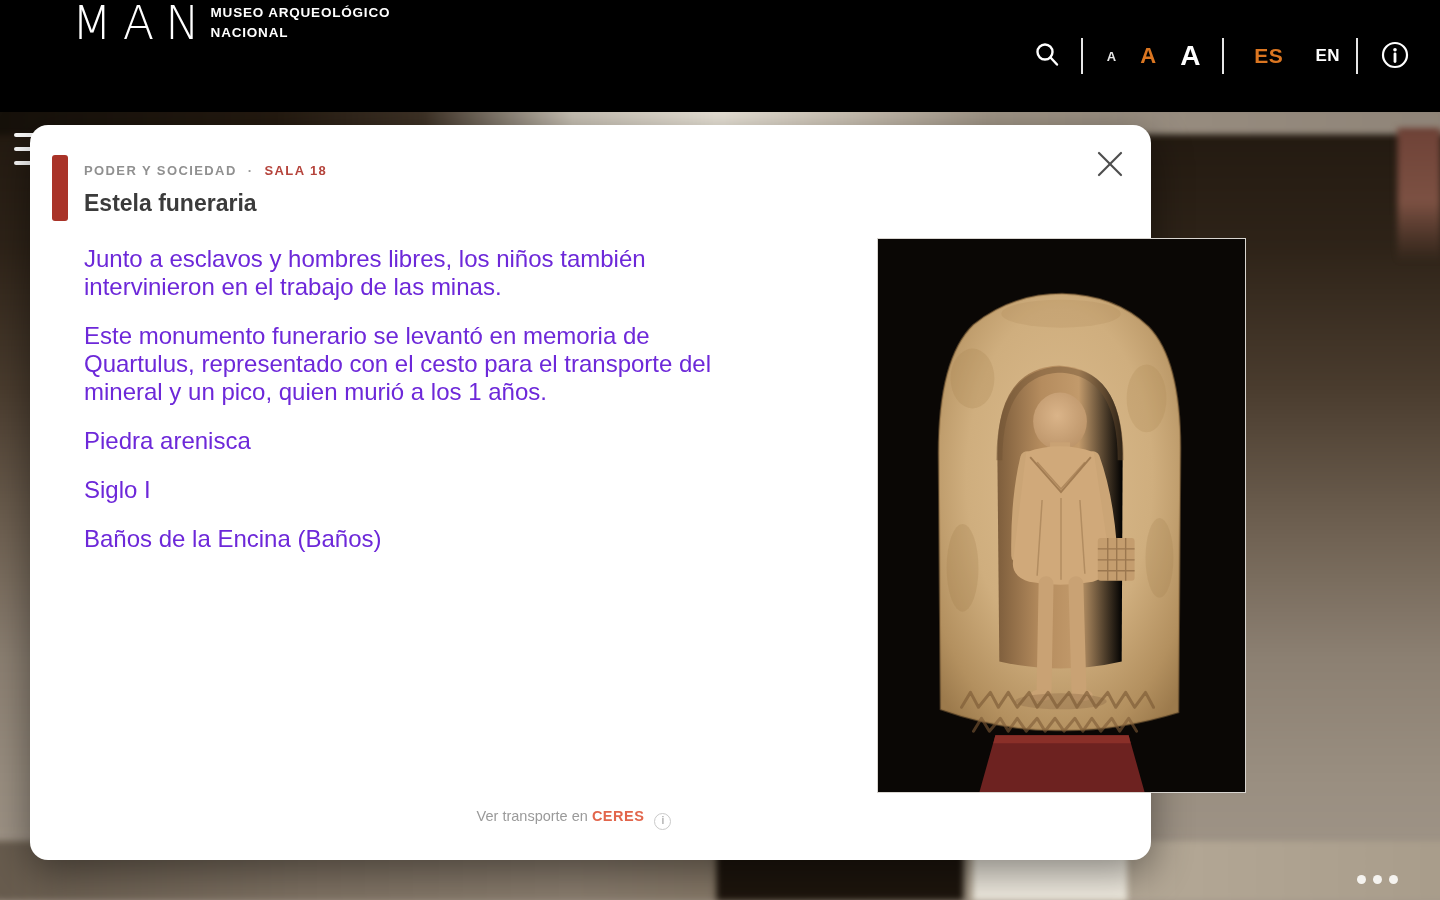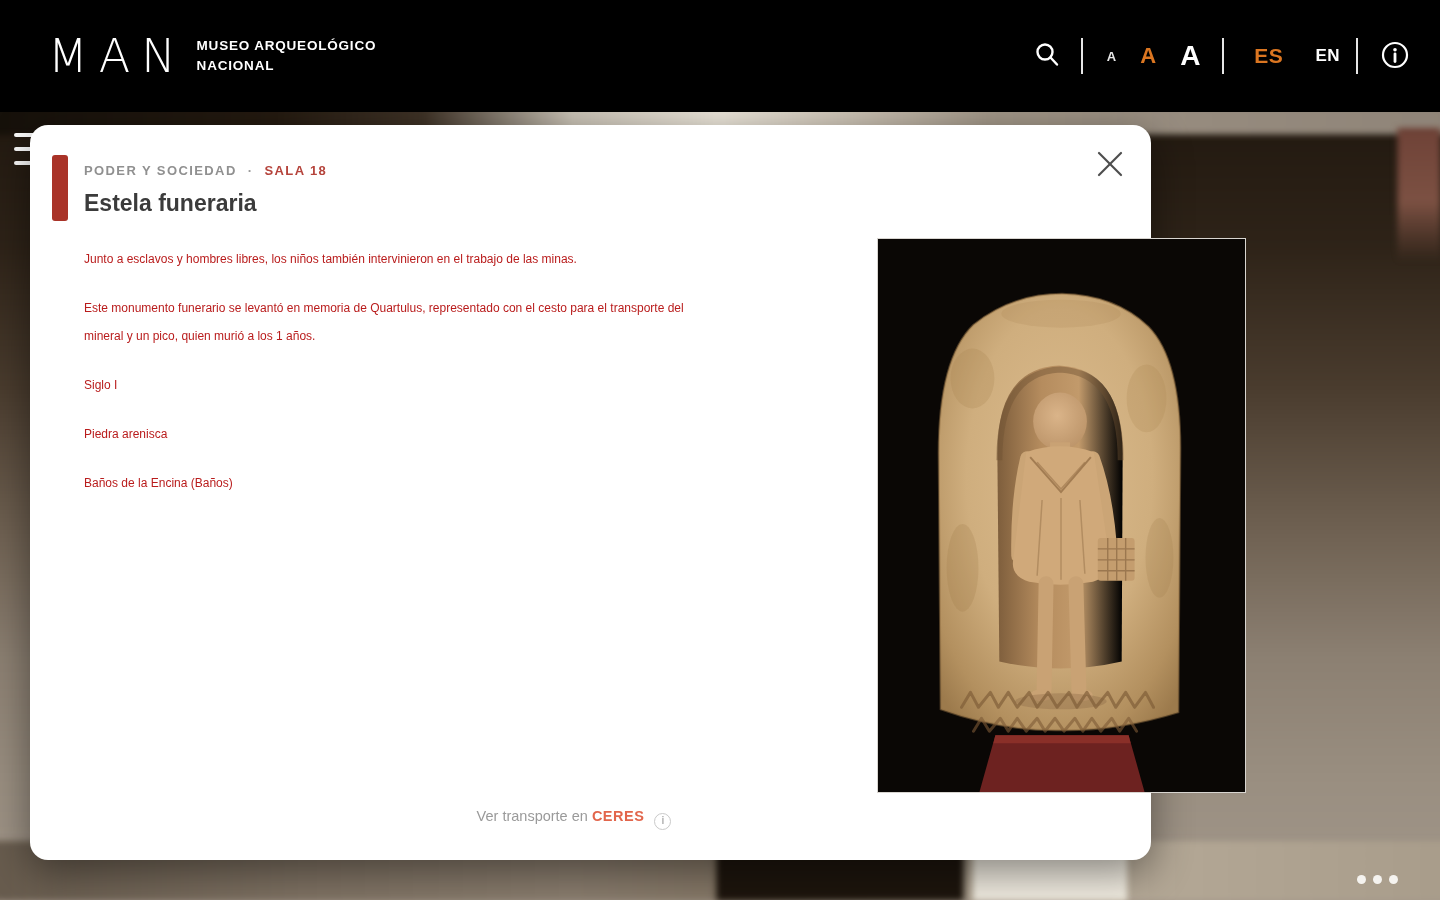--- a/index.html
+++ b/index.html
@@ -20,25 +20,25 @@
     background:linear-gradient(90deg,#665a4c 0%,#7f7263 22%,#8a7d6e 40%,#857766 50%,#9a8e7d 58%,#b4a896 78%,#a89c8a 100%); }
   .bg-floor-dark { left:720px; bottom:0; width:240px; height:58px; background:#1d150d; transform:skewX(-32deg) scale(1.03); }
   .bg-floor-light { left:975px; bottom:0; width:150px; height:58px; background:#f0ebe0; transform:skewX(-32deg) scale(1.03); }
 
   
   .hamburger { position:absolute; left:14px; top:133px; z-index:1; width:24px; cursor:pointer; }
   .hamburger .bar { width:24px; height:4px; background:#fff; border-radius:2px; margin-bottom:10px; }
 
   
   .topbar { position:absolute; left:0; top:0; width:1440px; height:112px; background:#000; z-index:3;
-            display:flex; align-items:center; }
+            display:flex; align-items:flex-start;padding-left:24px; }
   .logo { display:flex; align-items:center; margin-left:48px; cursor:pointer; }
   .logo-acronym { color:#fff; font-family:"DejaVu Sans", sans-serif; font-weight:200;
                   font-size:46px; letter-spacing:11px; line-height:1; }
-  .logo-name { margin-left:10px; color:#fff; font-weight:bold; font-size:13.5px;
+  .logo-name { color:#fff; font-weight:bold; font-size:13.5px;
                letter-spacing:0.8px; line-height:1.45; }
   .tb-right { position:absolute; right:30px; top:0; height:112px; display:flex; align-items:center; }
   .tb-divider { width:2px; height:36px; background:rgba(255,255,255,0.9); }
   .tb-btn { background:none; border:none; cursor:pointer; color:#fff;
             font-family:"Liberation Sans", sans-serif; }
   .search-btn { margin-right:20px; }
   .fs-small  { font-size:13px; color:#e8e8e8; font-weight:bold; margin:0 12px 0 24px; }
   .fs-medium { font-size:22px; color:#db7621; font-weight:bold; margin:0 12px; }
   .fs-large  { font-size:28px; color:#fff;   font-weight:bold; margin:0 22px 0 12px; }
   .lang-es { font-size:21px; font-weight:bold; color:#db7621; margin:0 16px 0 30px; letter-spacing:0.5px; }
@@ -53,21 +53,21 @@
   .red-marker { position:absolute; left:22px; top:30px; width:16px; height:66px;
                 background:#a93328; border-radius:3px; }
   .card-header { position:absolute; left:54px; top:38px; }
   .eyebrow-row { font-size:13px; font-weight:bold; letter-spacing:1.4px; }
   .eyebrow { color:#909090; }
   .eyebrow-sep { color:#9a9a9a; margin:0 6px; }
   .room { color:#b5433b; }
   .card-title { margin-top:12px; font-size:23px; font-weight:bold; color:#3b3b3b; }
 
   .body-text { position:absolute; left:54px; top:120px; width:630px; }
-  .body-par { font-size:12px; line-height:28px; color:#b91c1c; margin-bottom:21px; }
+  .body-par { font-size:24px; line-height:28px; color:#6d28d9; margin-bottom:21px; }
 
   .artifact { position:absolute; left:847px; top:113px; width:369px; height:555px;
               border:1px solid #d8d5d0; cursor:pointer; }
   .artifact svg { display:block; width:100%; height:100%; }
 
   .card-footer { position:absolute; left:394px; width:300px; bottom:30px; text-align:center;
                  font-size:14.5px; color:#9a9a9a; }
   .ceres-link { color:#e2654b; font-weight:bold; letter-spacing:0.5px; text-decoration:none; cursor:pointer; }
   .ceres-info { display:inline-block; width:17px; height:17px; border:1.5px solid #c9c9c9; border-radius:50%;
                 color:#b0b0b0; font-size:10px; font-weight:bold; line-height:14px; text-align:center;
@@ -146,22 +146,22 @@
         <span class="eyebrow">PODER Y SOCIEDAD</span>
         <span class="eyebrow-sep">·</span>
         <span class="room">SALA 18</span>
       </div>
       <h1 class="card-title">Estela funeraria</h1>
     </div>
 
     <div class="body-text">
       <p class="body-par">Junto a esclavos y hombres libres, los niños también intervinieron en el trabajo de las minas.</p>
       <p class="body-par">Este monumento funerario se levantó en memoria de Quartulus, representado con el cesto para el transporte del mineral y un pico, quien murió a los 1 años.</p>
+      <p class="body-par">Piedra arenisca</p>
       <p class="body-par">Siglo I</p>
-      <p class="body-par">Piedra arenisca</p>
       <p class="body-par">Baños de la Encina (Baños)</p>
     </div>
 
     <div class="artifact">
       <svg viewBox="0 0 369 555" preserveAspectRatio="none">
         <defs>
           <radialGradient id="stone" cx="50%" cy="42%" r="70%">
             <stop offset="0%" stop-color="#dcbc8e"></stop>
             <stop offset="55%" stop-color="#cfae7e"></stop>
             <stop offset="85%" stop-color="#b3905f"></stop>

